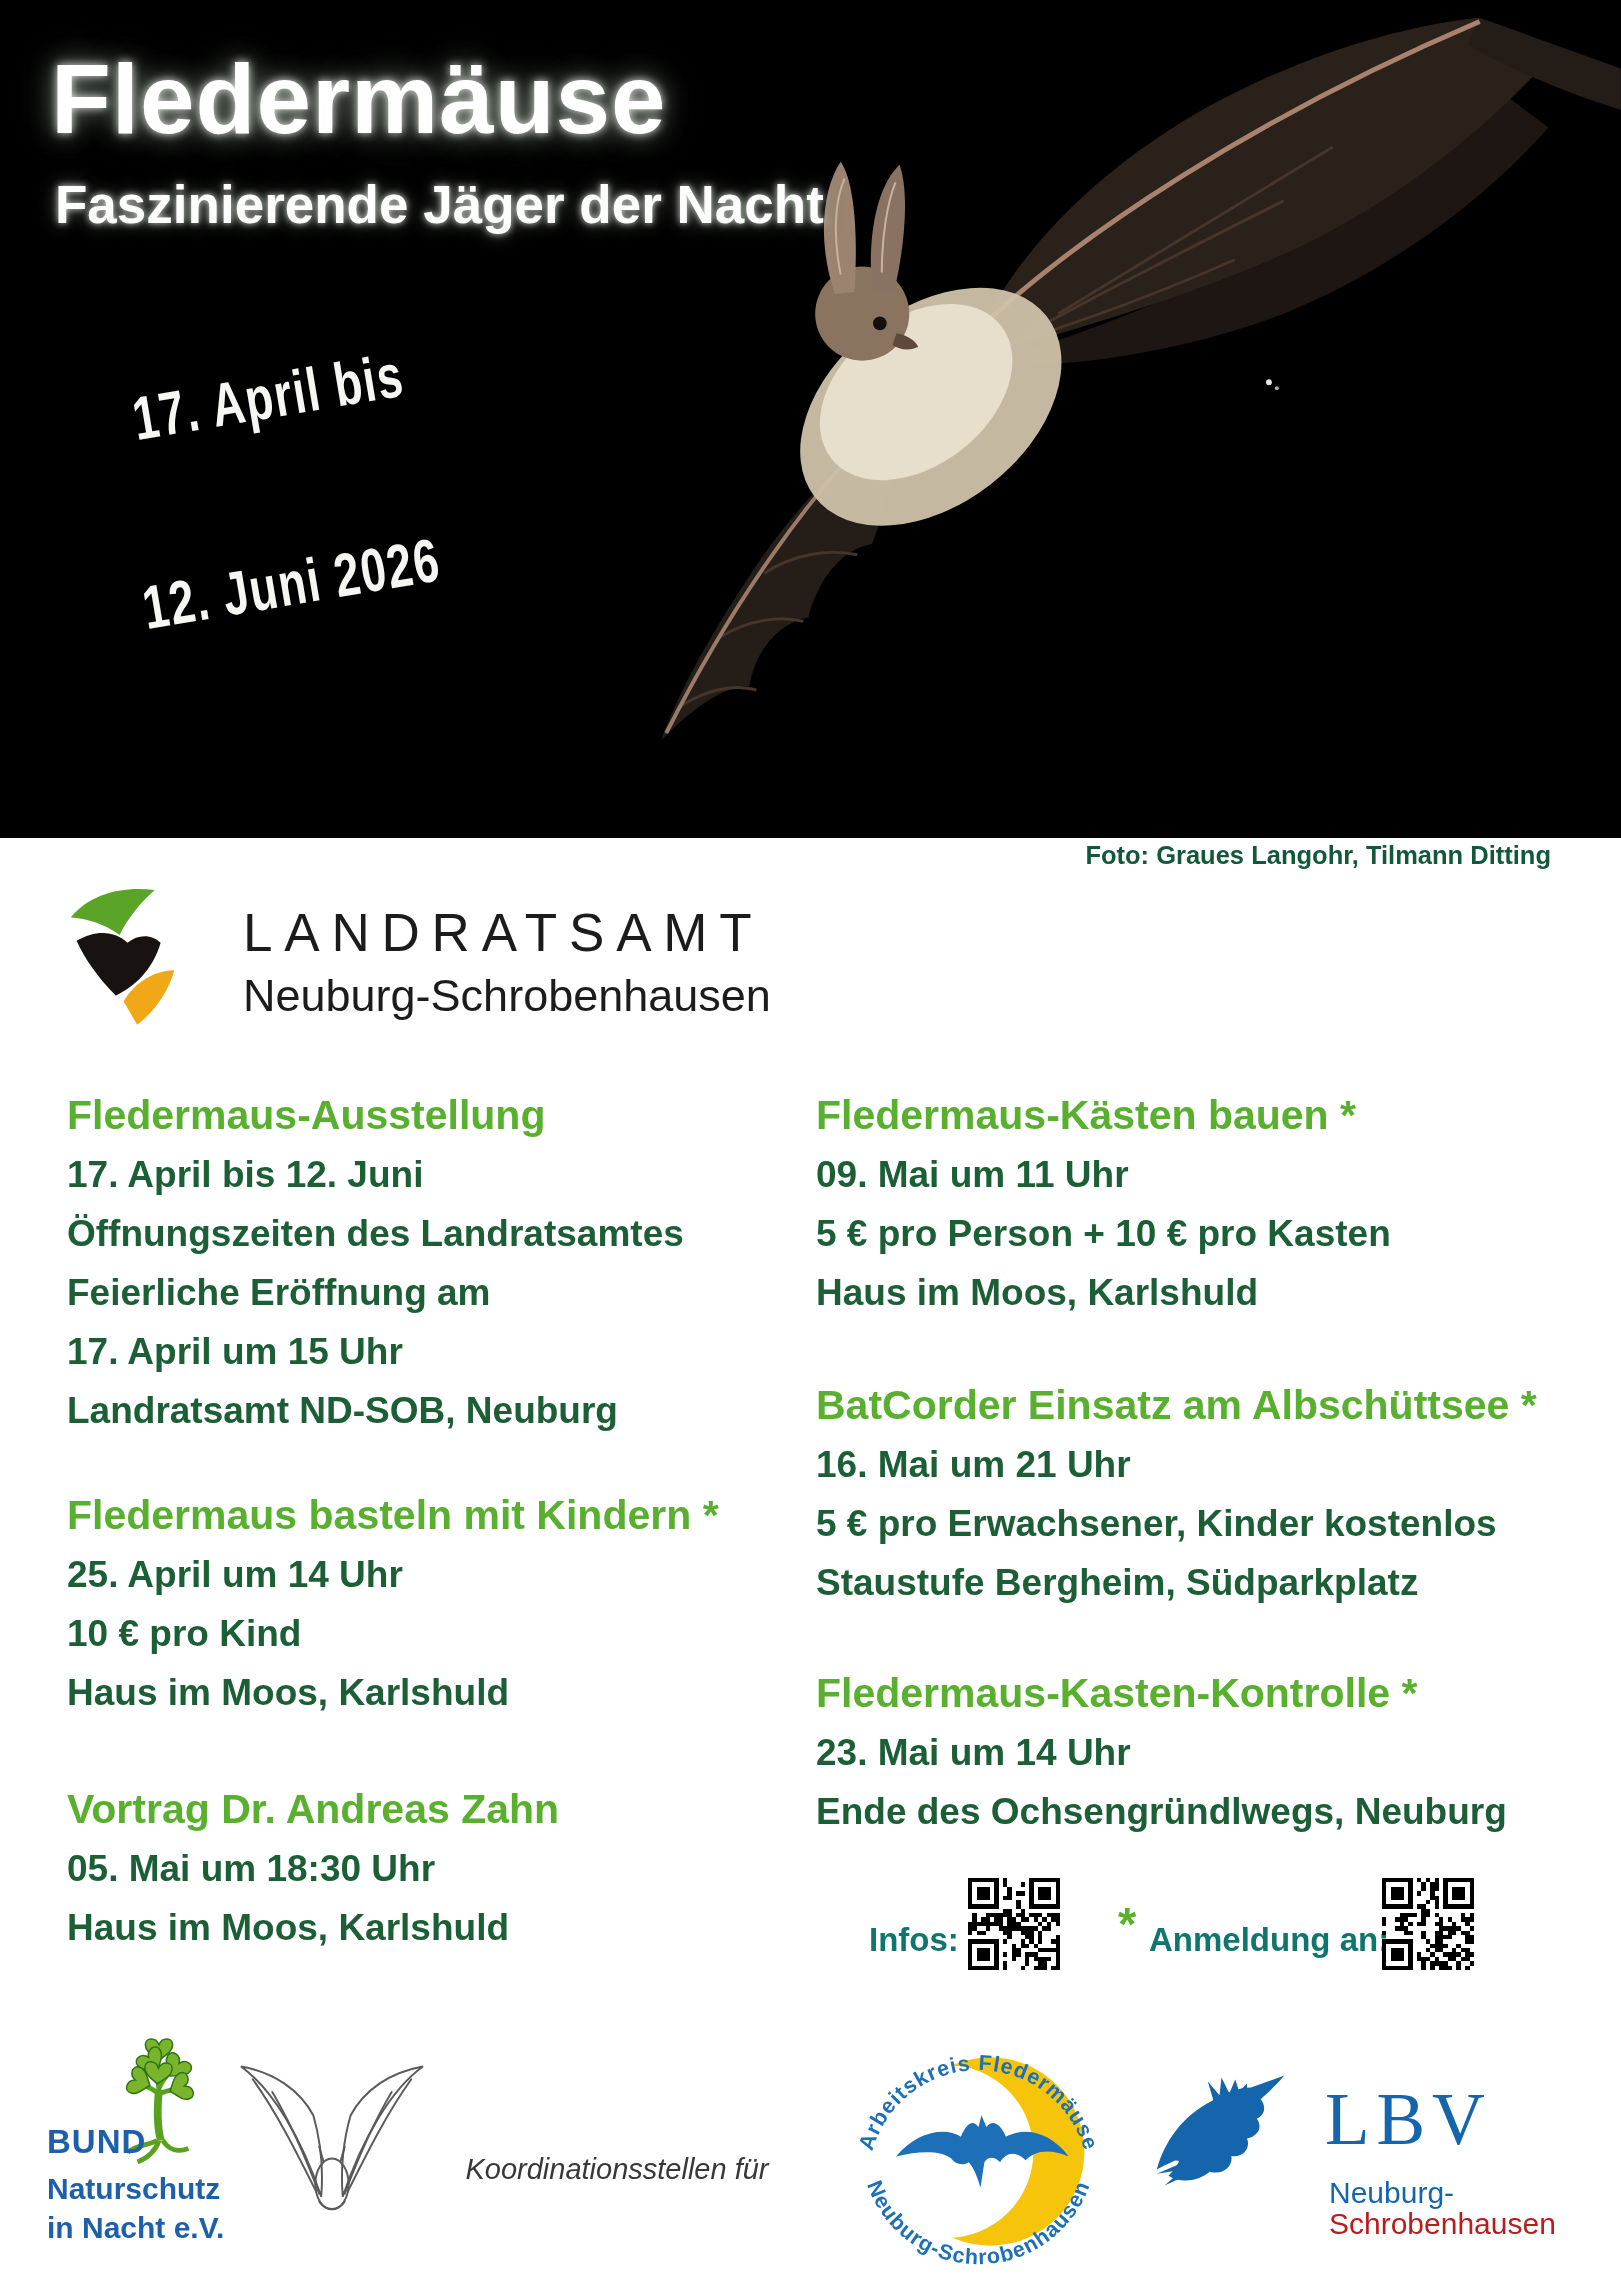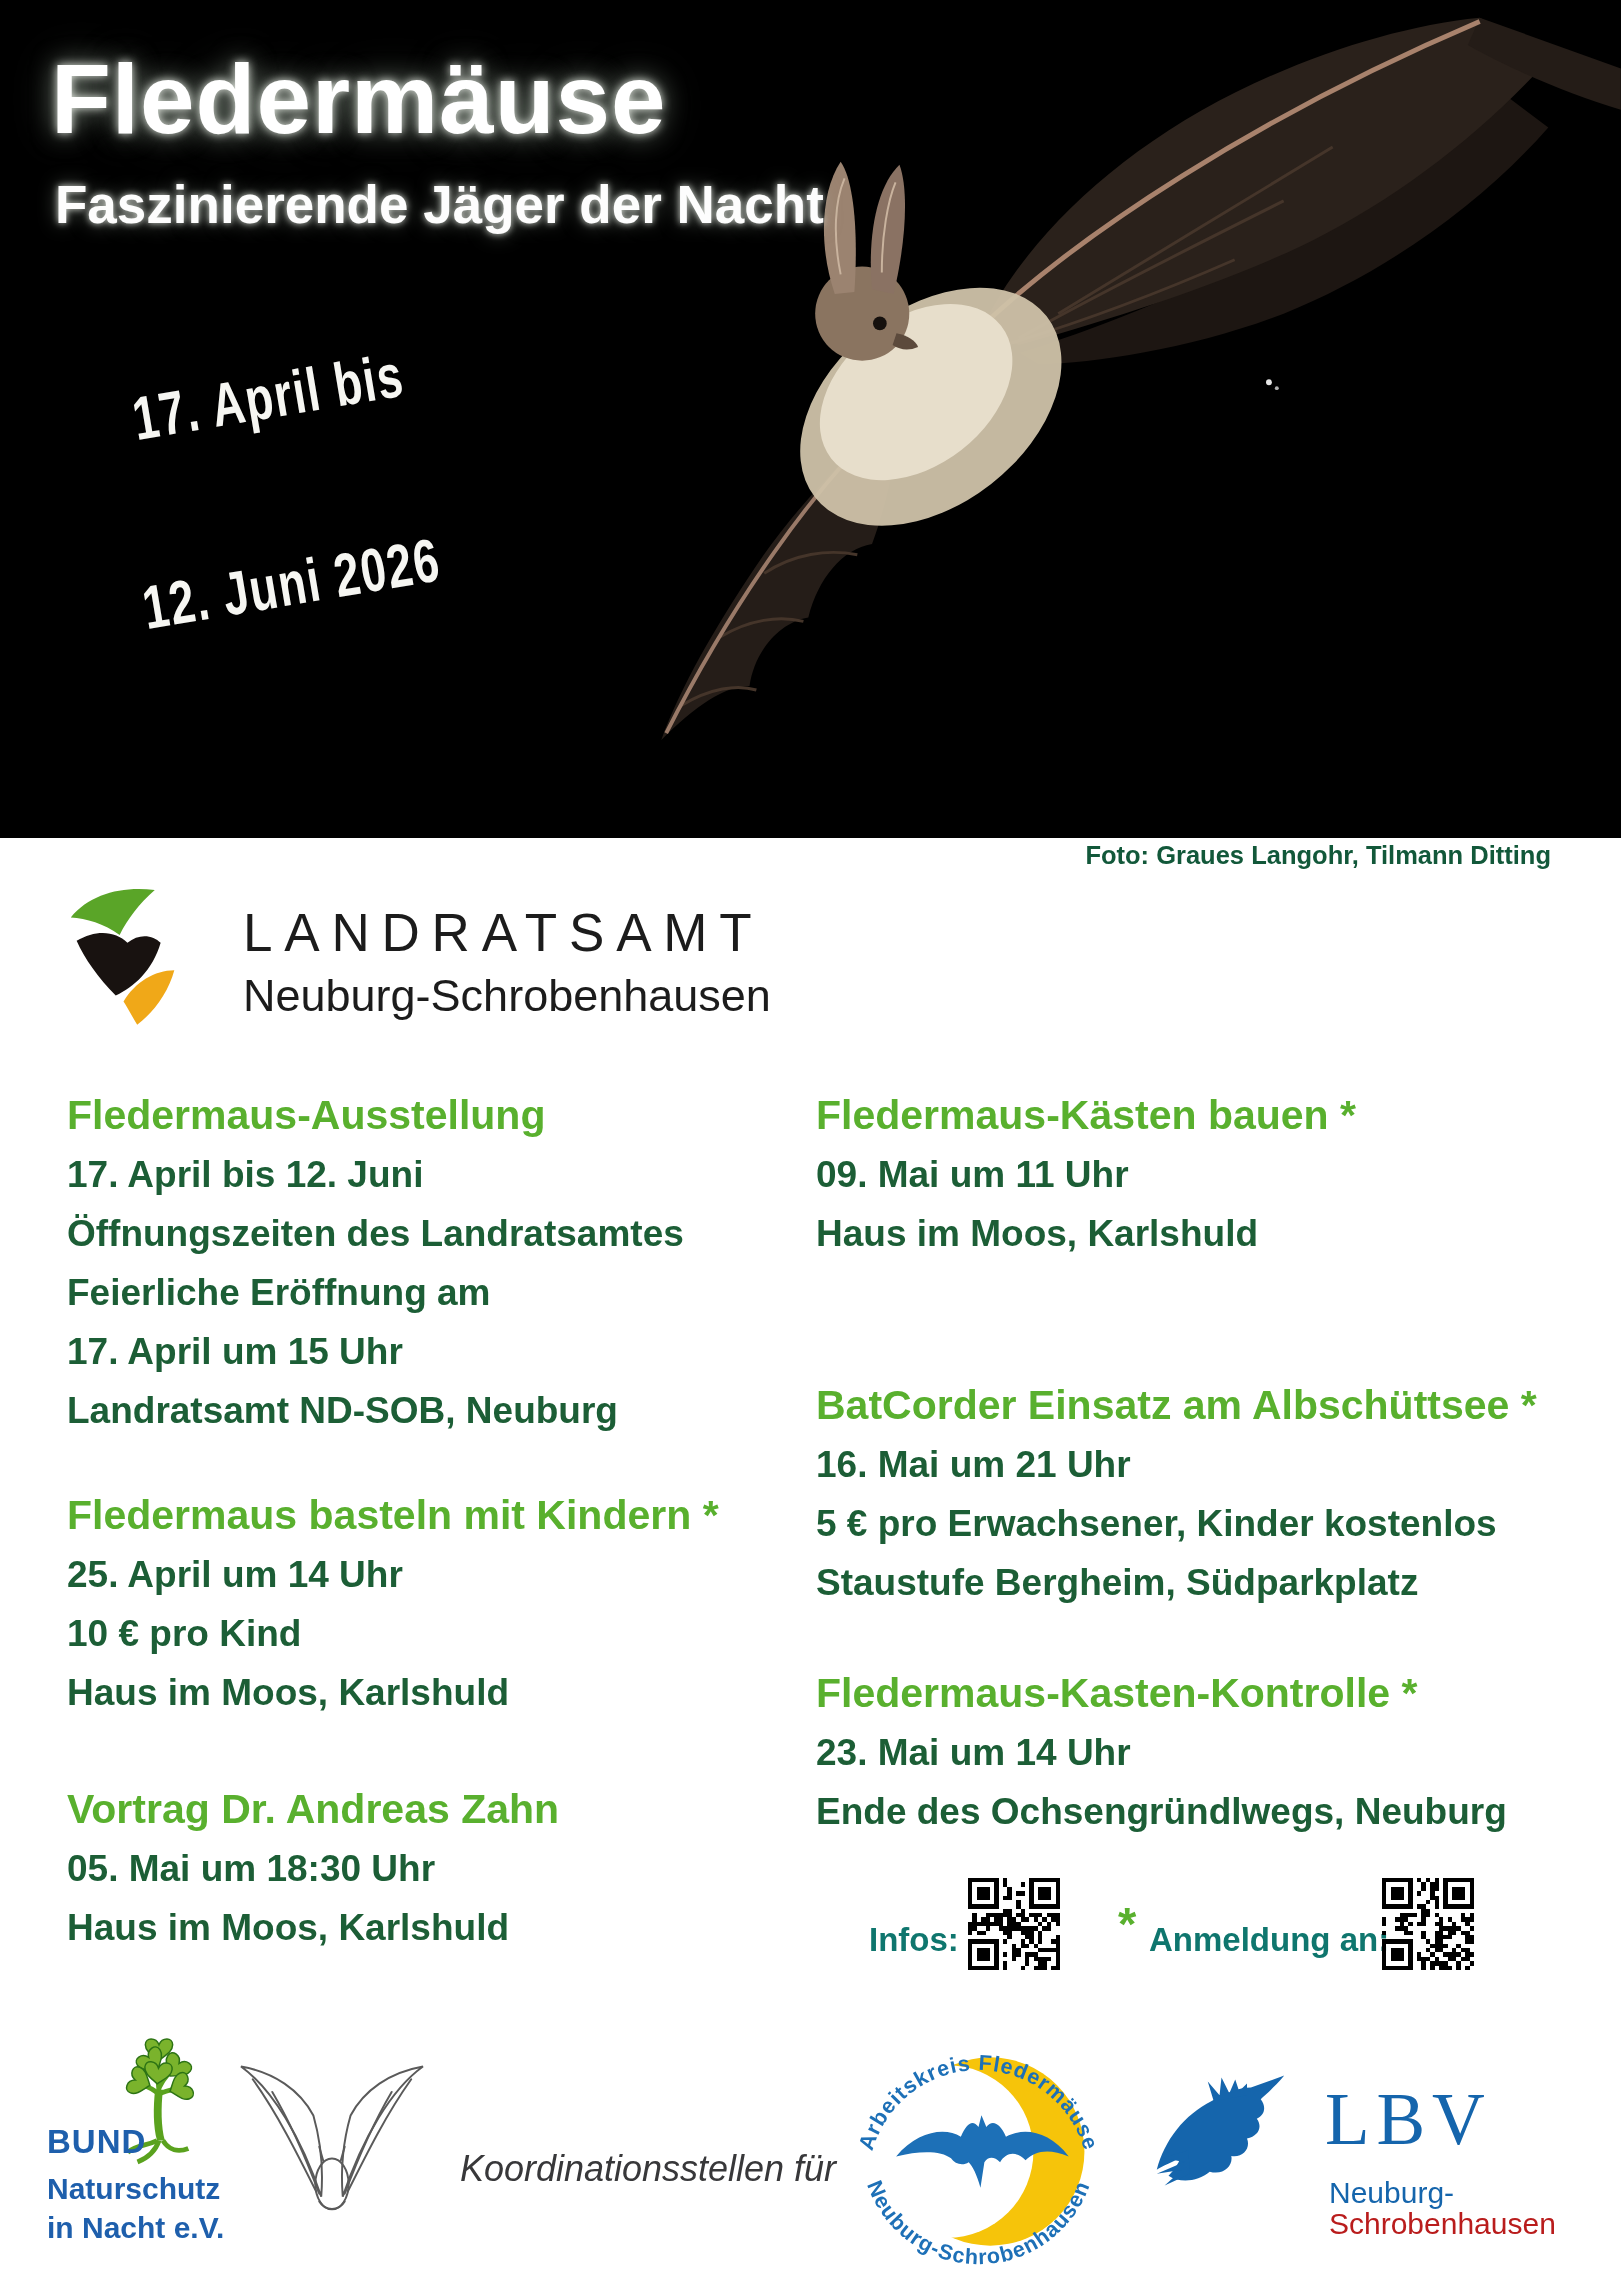--- a/index.html
+++ b/index.html
@@ -33,22 +33,22 @@
   .qr-label{position:absolute;font-size:33px;font-weight:700;color:#0f766e;white-space:nowrap;}
   .qr-box{position:absolute;width:92px;height:92px;}
   .qr-box svg{width:92px;height:92px;shape-rendering:crispEdges;}
   .ast{position:absolute;left:1118px;top:1896px;font-size:47px;font-weight:700;color:#59b02e;}
   
   .bund-name{position:absolute;left:47px;top:2123px;font-size:33px;font-weight:700;color:#1e5fac;letter-spacing:1px;}
   .bund-l2{position:absolute;left:47px;top:2172px;font-size:30px;font-weight:700;color:#1e5fac;}
   .bund-l3{position:absolute;left:47px;top:2211px;font-size:30px;font-weight:700;color:#1e5fac;}
   .bund-tree{position:absolute;left:114px;top:2037px;}
   .sketch{position:absolute;left:223px;top:2045px;}
-  .koord{position:absolute;left:446px;top:2148px;width:404px;text-align:center;
-    font-style:italic;font-size:36px;color:#38383a;line-height:42px;white-space:nowrap;}
+  .koord{position:absolute;left:415px;top:2148px;width:404px;text-align:center;
+    font-style:italic;font-size:29px;color:#38383a;line-height:42px;white-space:nowrap;}
   .ak-logo{position:absolute;left:851px;top:2019px;}
   .ak-text{font-size:22px;font-weight:700;fill:#1d70b7;letter-spacing:1px;}
   .lbv-bird{position:absolute;left:1145px;top:2054px;}
   .lbv-name{position:absolute;left:1325px;top:2078px;font-family:"Liberation Serif",serif;
     font-size:73px;font-weight:400;color:#1565ac;letter-spacing:6.9px;}
   .lbv-l1{position:absolute;left:1329px;top:2176px;font-size:30px;color:#1565ac;}
   .lbv-l2{position:absolute;left:1329px;top:2207px;font-size:30px;color:#b91c1c;}
 </style>
 </head>
 <body>
@@ -124,20 +124,21 @@
   </div>
   <div class="evt" style="left:67px;top:1780px">
     <div class="evt-title">Vortrag Dr. Andreas Zahn</div>
     <div class="evt-line">05. Mai um 18:30 Uhr</div>
     <div class="evt-line">Haus im Moos, Karlshuld</div>
   </div>
 
   <div class="evt" style="left:816px;top:1086px">
     <div class="evt-title">Fledermaus-Kästen bauen *</div>
     <div class="evt-line">09. Mai um 11 Uhr</div>
+    <div class="evt-line">5 € pro Person + 10 € pro Kasten</div>
     <div class="evt-line">Haus im Moos, Karlshuld</div>
   </div>
   <div class="evt" style="left:816px;top:1376px">
     <div class="evt-title">BatCorder Einsatz am Albschüttsee *</div>
     <div class="evt-line">16. Mai um 21 Uhr</div>
     <div class="evt-line">5 € pro Erwachsener, Kinder kostenlos</div>
     <div class="evt-line">Staustufe Bergheim, Südparkplatz</div>
   </div>
   <div class="evt" style="left:816px;top:1664px">
     <div class="evt-title">Fledermaus-Kasten-Kontrolle *</div>

